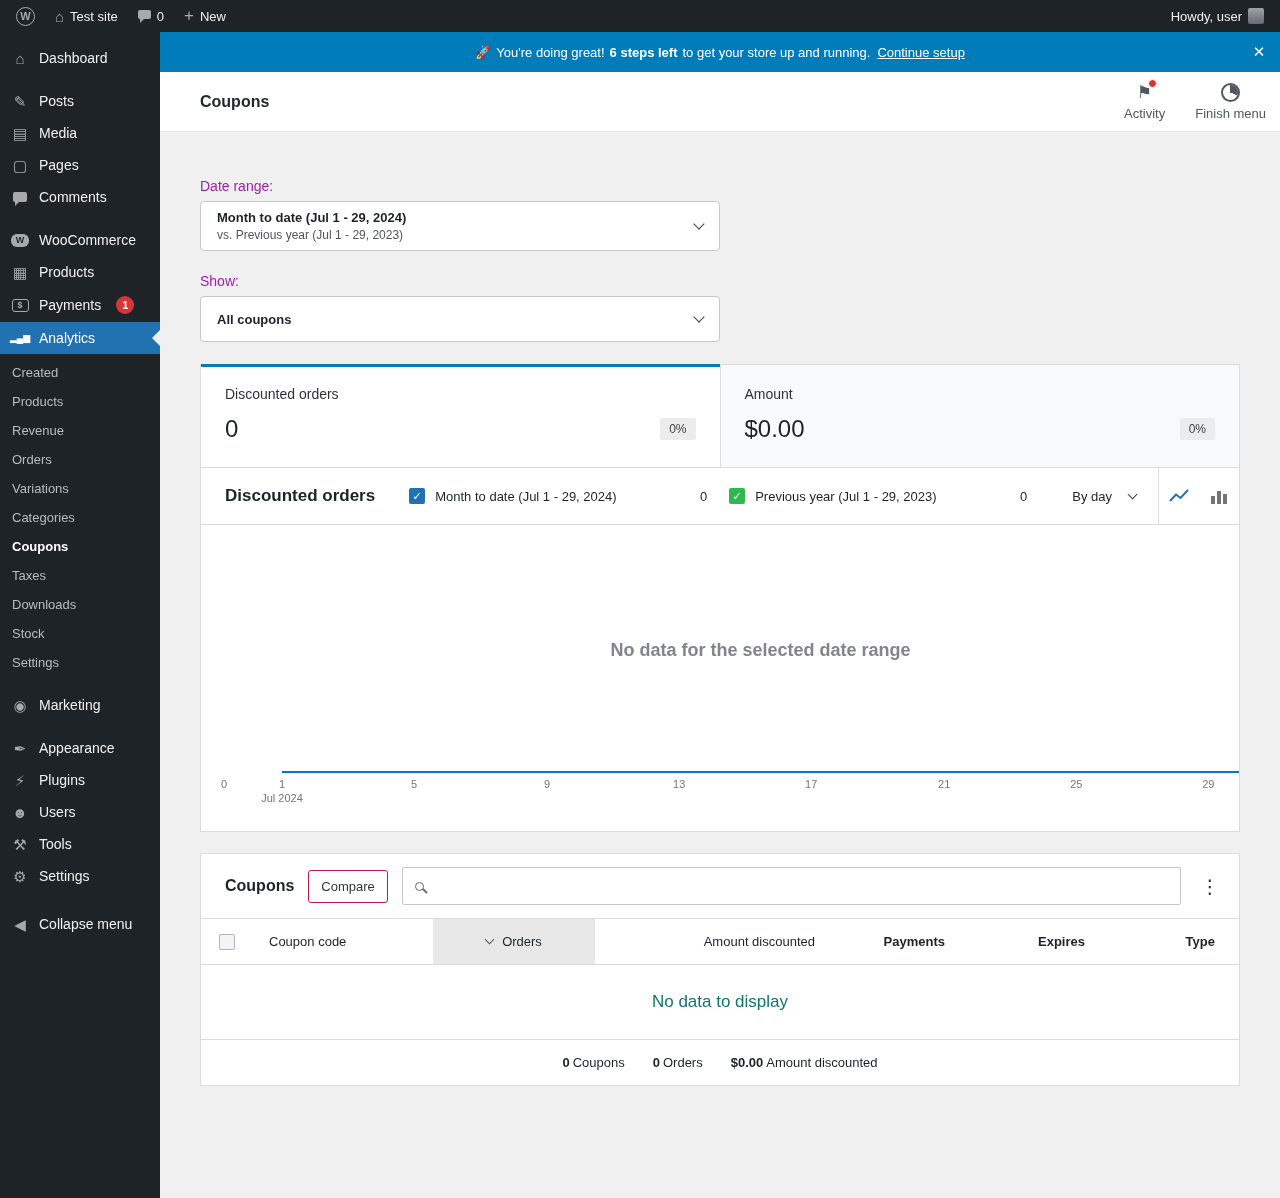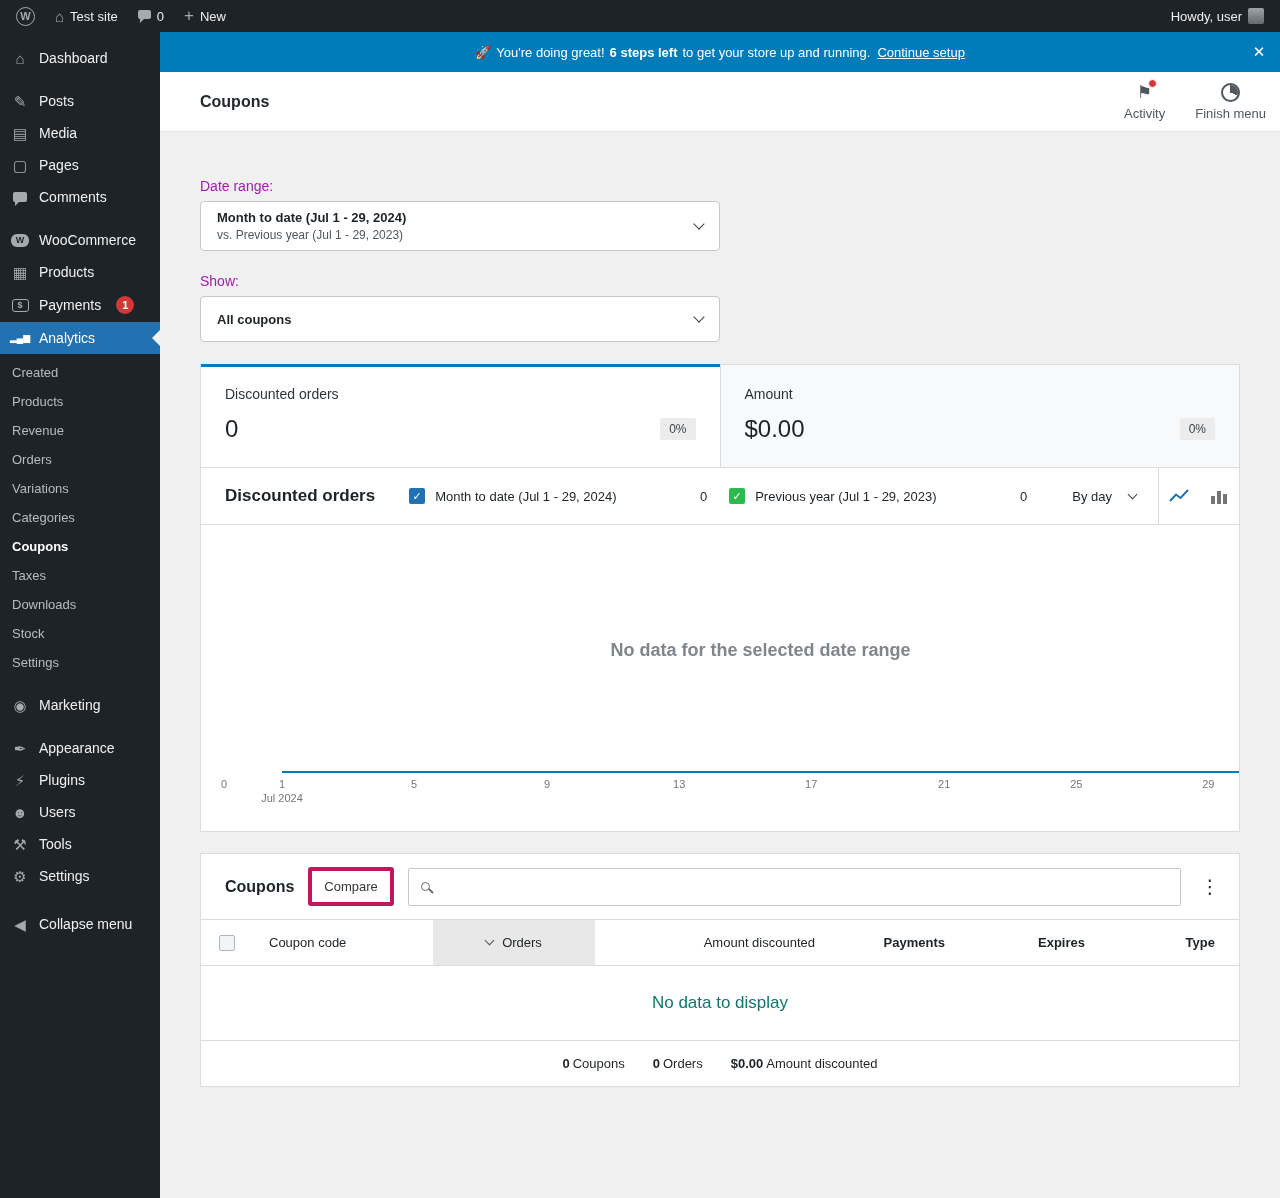--- a/index.html
+++ b/index.html
@@ -101,21 +101,21 @@
   .xt { position: absolute; top: 5px; transform: translateX(-50%); }
   .xt0 { left: 0; } .xt1 { left: 13.8%; } .xt2 { left: 27.7%; } .xt3 { left: 41.5%; }
   .xt4 { left: 55.3%; } .xt5 { left: 69.2%; } .xt6 { left: 83%; } .xt7 { left: 96.8%; text-align: right; }
   .x-month { position: absolute; top: 19px; left: 0; transform: translateX(-50%); }
   .y-zero { position: absolute; left: -61px; top: 5px; }
 
   
   .table-card { background: #fff; border: 1px solid #dcdcde; margin-top: 21px; }
   .table-head { display: flex; align-items: center; gap: 14px; padding: 13px 14px 13px 24px; }
   .tc-title { font-size: 16px; font-weight: 600; white-space: nowrap; }
-  .compare-btn { border: 4px solid #be185d; background: #fff; border-radius: 3px; padding: 8px 12px; font-size: 13px; color: #32373c; white-space: nowrap; }
+  .compare-btn { border: 1px solid #be185d; background: #fff; border-radius: 3px; padding: 8px 12px; font-size: 13px; color: #32373c; white-space: nowrap; }
   .search-box { flex: 1; display: flex; align-items: center; gap: 11px; border: 1px solid #c5c7ca; border-radius: 2px; background: #fff; height: 38px; padding: 0 12px; }
   .mag { width: 9px; height: 9px; border: 1.7px solid #646970; border-radius: 50%; position: relative; flex-shrink: 0; }
   .mag::after { content: ""; position: absolute; width: 6px; height: 1.7px; background: #646970; transform: rotate(45deg); right: -5px; bottom: -2px; }
   .search-box input { border: none; outline: none; background: transparent; flex: 1; font-size: 13px; font-family: inherit; color: #1d2327; }
   .kebab { width: 30px; text-align: center; font-size: 19px; color: #23282d; }
 
   table { width: 100%; border-collapse: collapse; font-size: 13px; }
   thead tr { border-top: 1px solid #dcdcde; border-bottom: 1px solid #dcdcde; }
   th { font-weight: 400; text-align: left; height: 46px; padding: 0 24px; color: #1d2327; white-space: nowrap; }
   th.cbcol { width: 56px; padding: 0 0 0 18px; }

